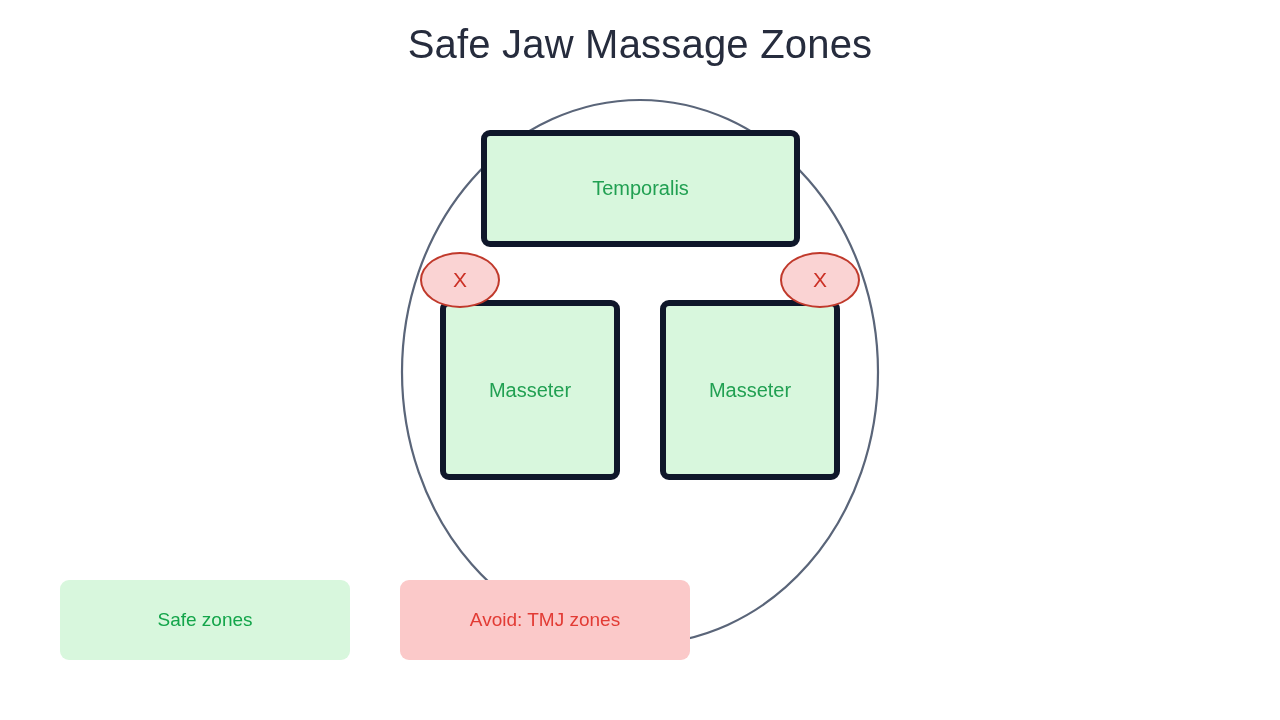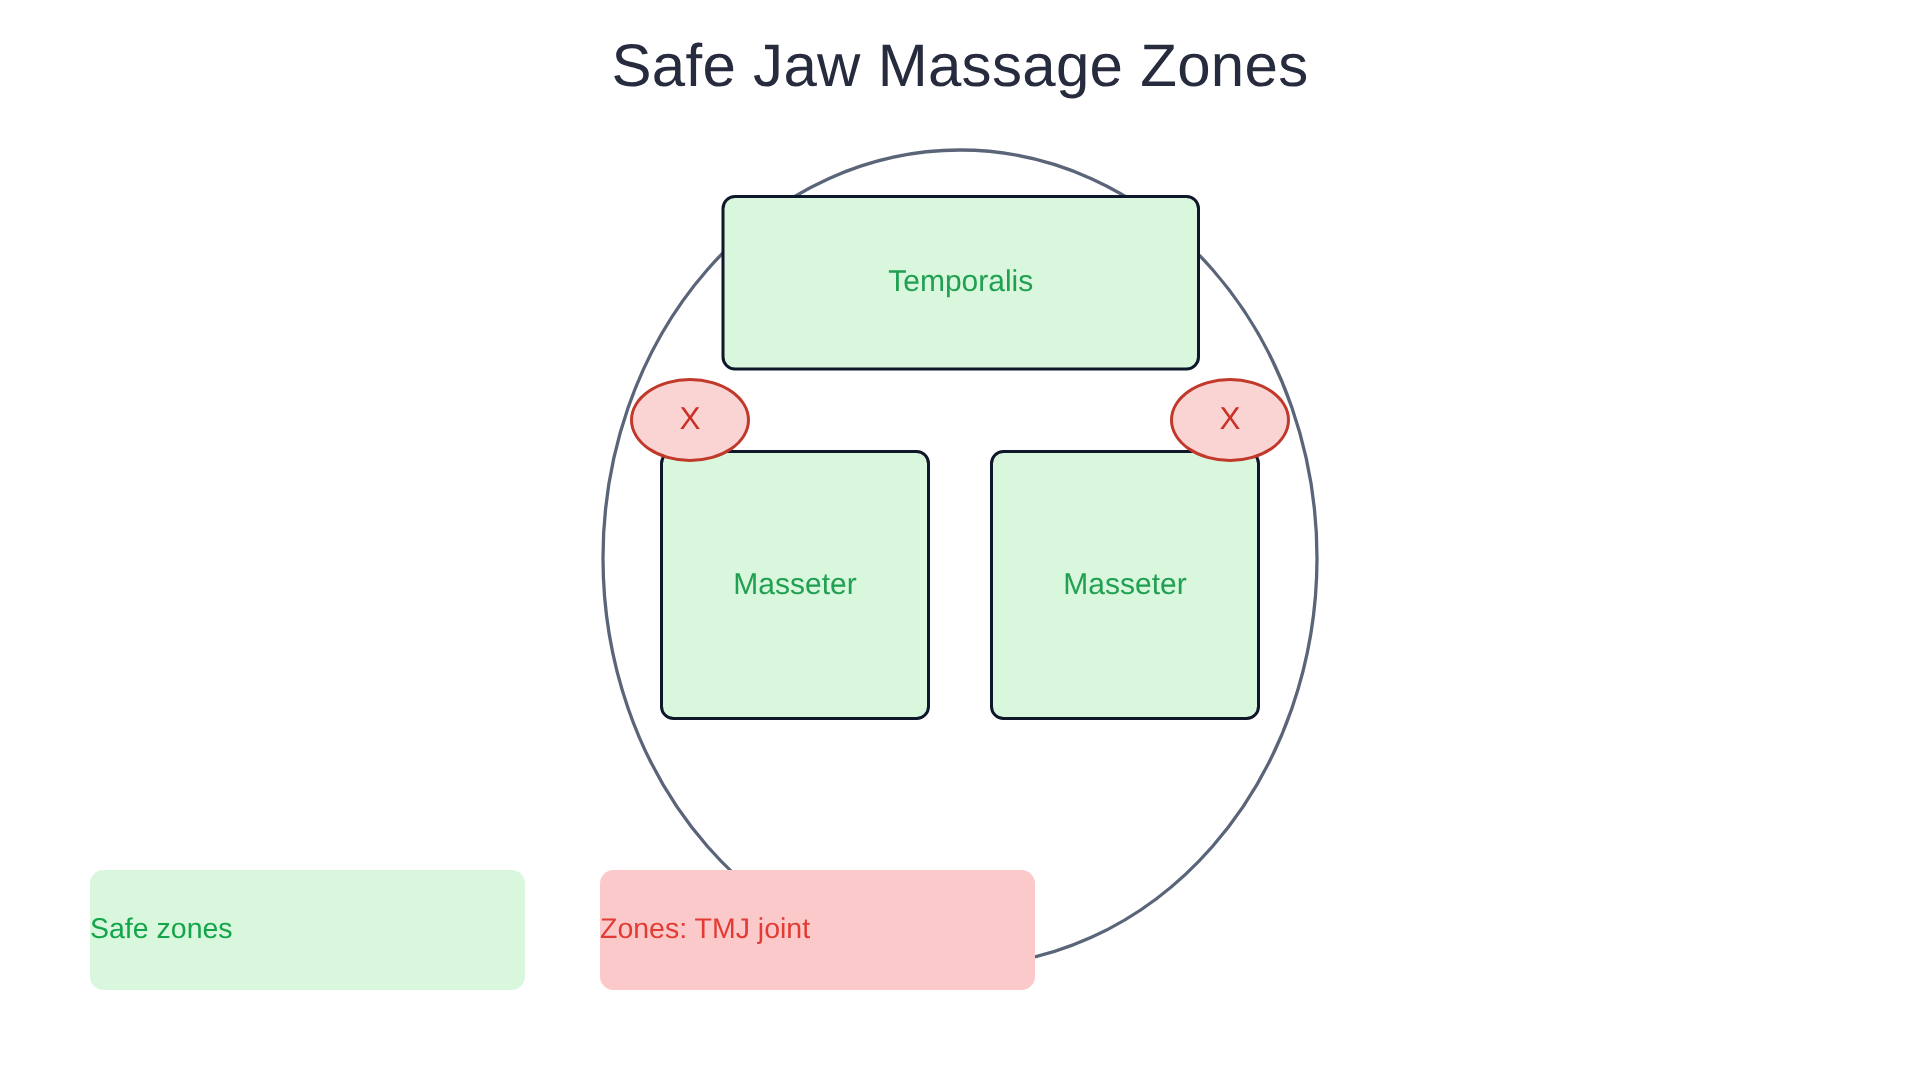--- a/index.html
+++ b/index.html
@@ -37,21 +37,21 @@
     left: 0;
     top: 0;
     width: 1280px;
     height: 720px;
     pointer-events: none;
   }
   .zone-box {
     position: absolute;
     box-sizing: border-box;
     background: #d8f7dd;
-    border: 2px solid #0f172a;
+    border: 6px solid #0f172a;
     border-radius: 9px;
     display: flex;
     align-items: center;
     justify-content: center;
     color: #21a052;
     font-size: 20px;
     font-weight: 400;
   }
   .zone-temporalis {
     left: 481px;
@@ -94,20 +94,21 @@
     top: 252px;
     width: 80px;
     height: 56px;
   }
   .legend-chip {
     position: absolute;
     box-sizing: border-box;
     border-radius: 9px;
     display: flex;
     align-items: center;
+    justify-content: center;
     font-size: 19px;
   }
   .legend-safe {
     left: 60px;
     top: 580px;
     width: 290px;
     height: 80px;
     background: #d8f7dd;
     color: #13a54a;
   }
@@ -158,17 +159,17 @@
 
   <div class="avoid-marker avoid-right">
     <span>X</span>
   </div>
 
   <div class="legend-chip legend-safe">
     <span>Safe zones</span>
   </div>
 
   <div class="legend-chip legend-avoid">
-    <span>Zones: TMJ joint</span>
+    <span>Avoid: TMJ zones</span>
   </div>
 
 
 </div>
 
 </body></html>

